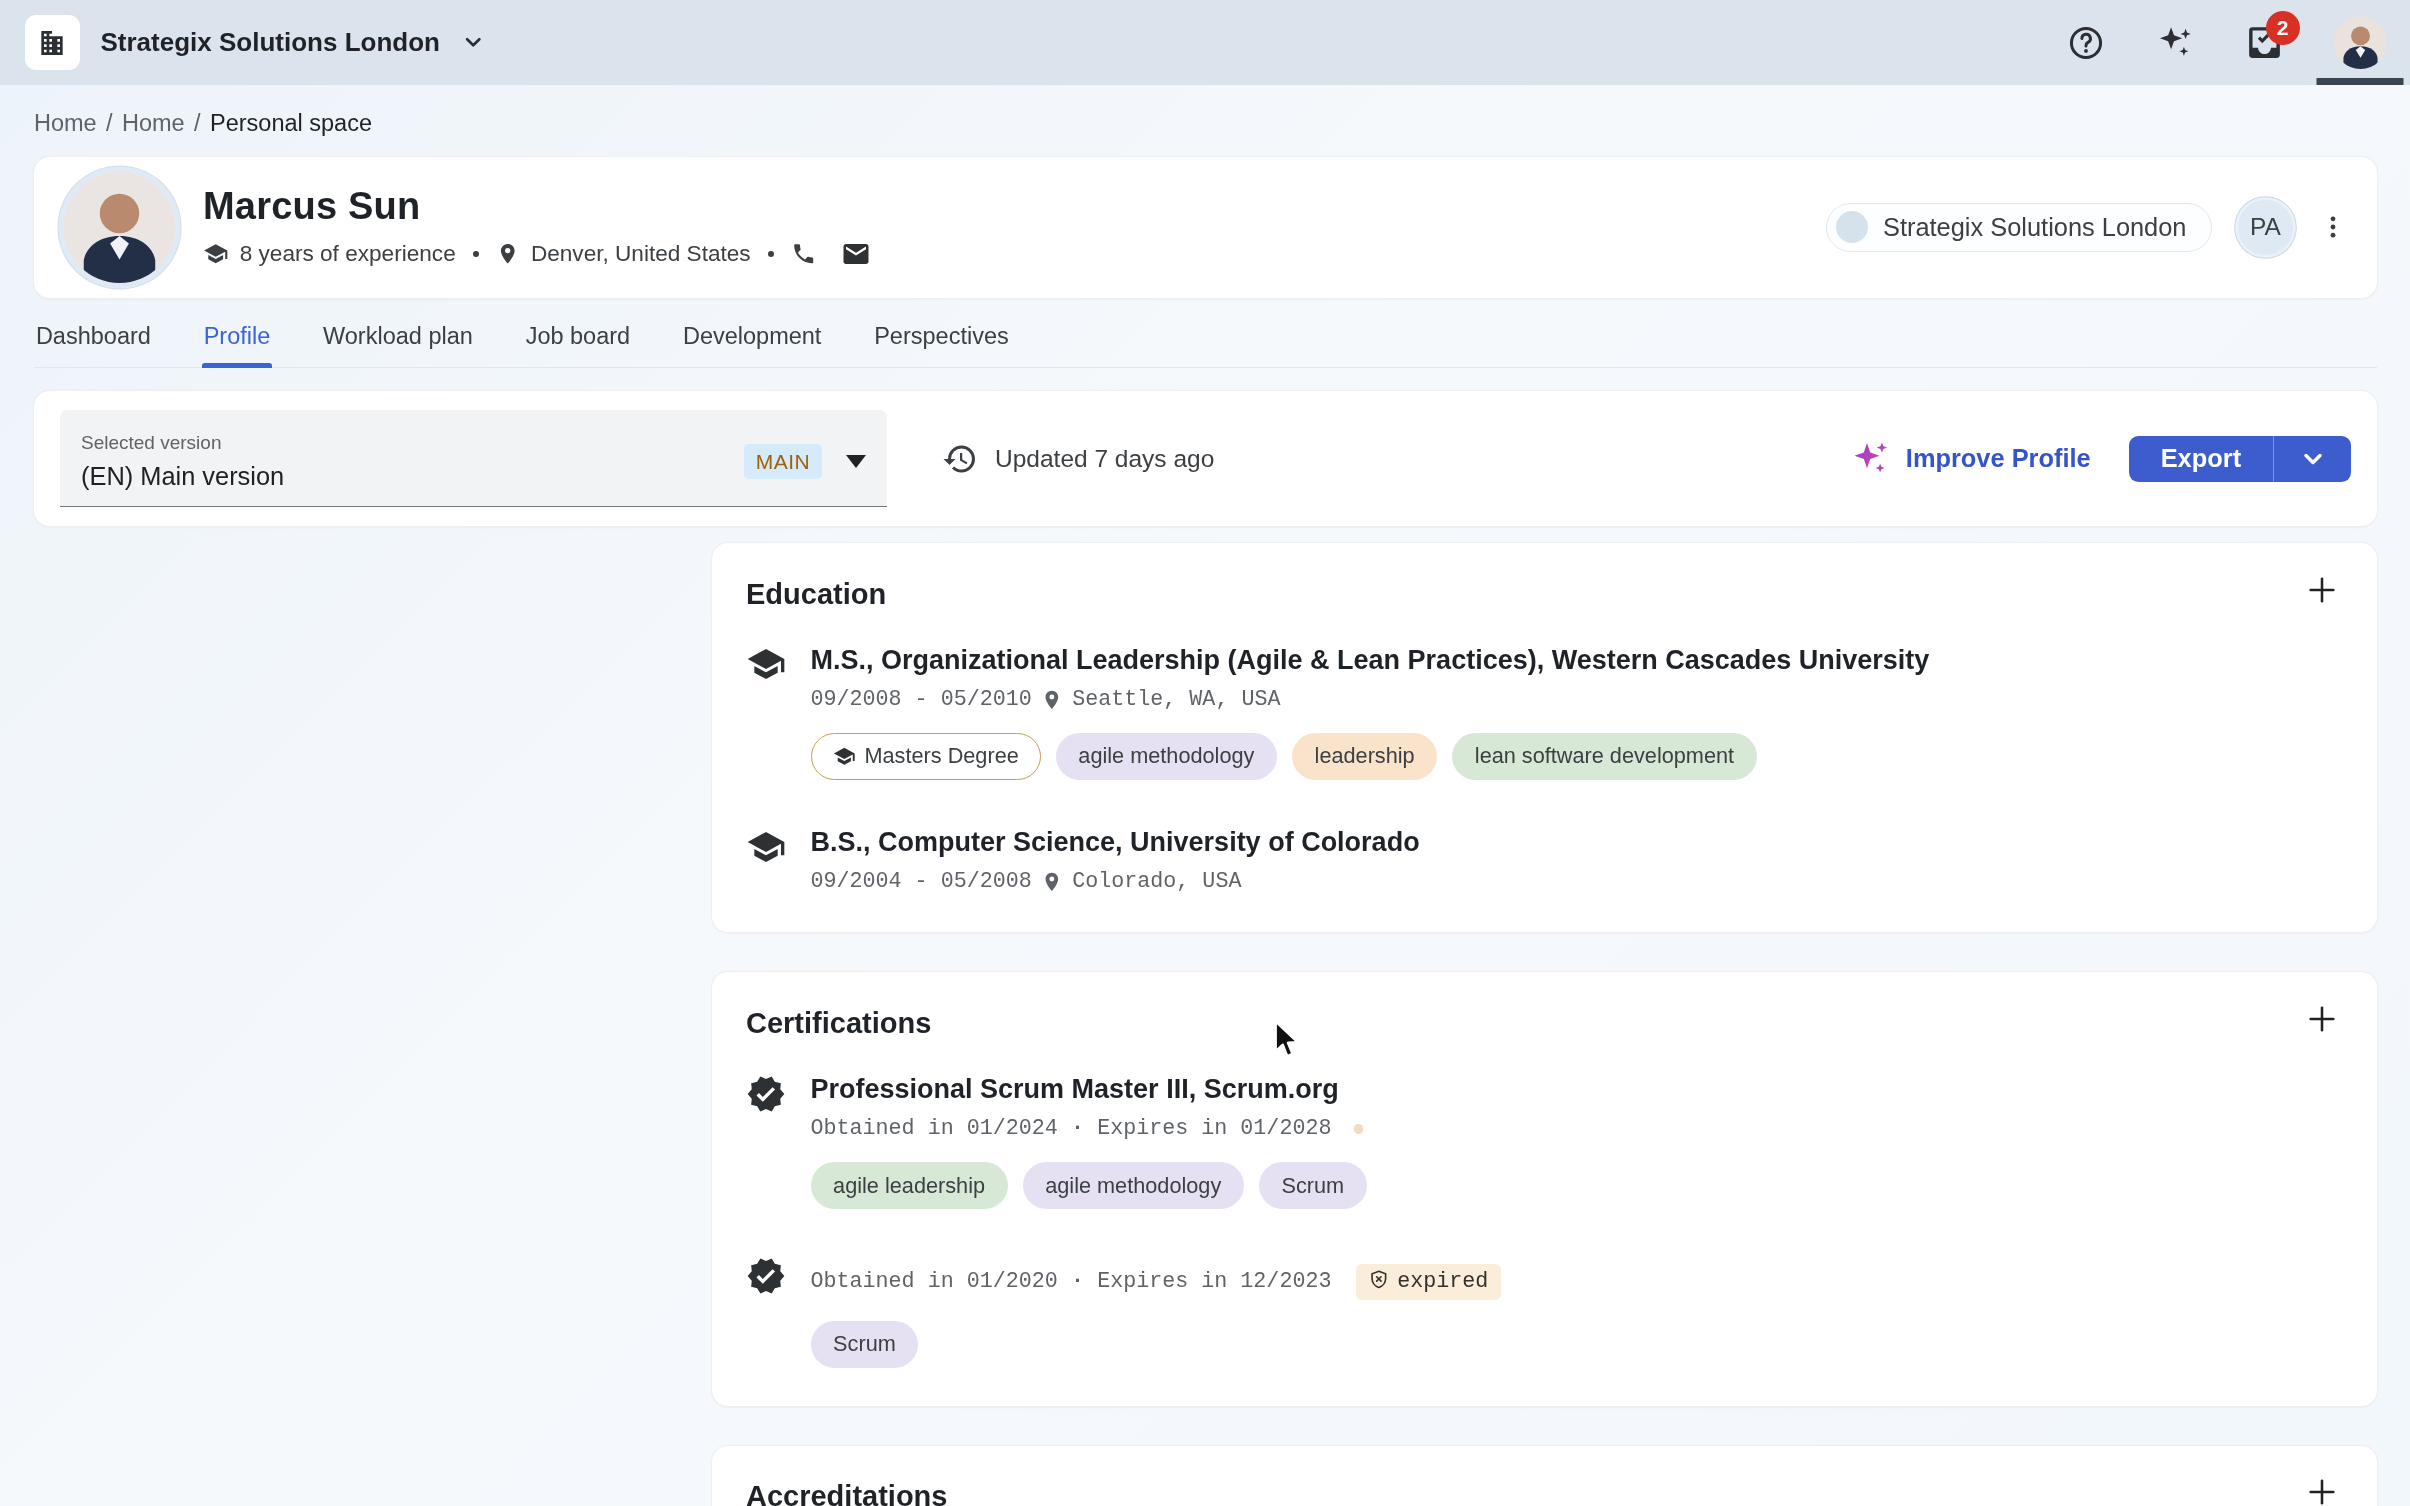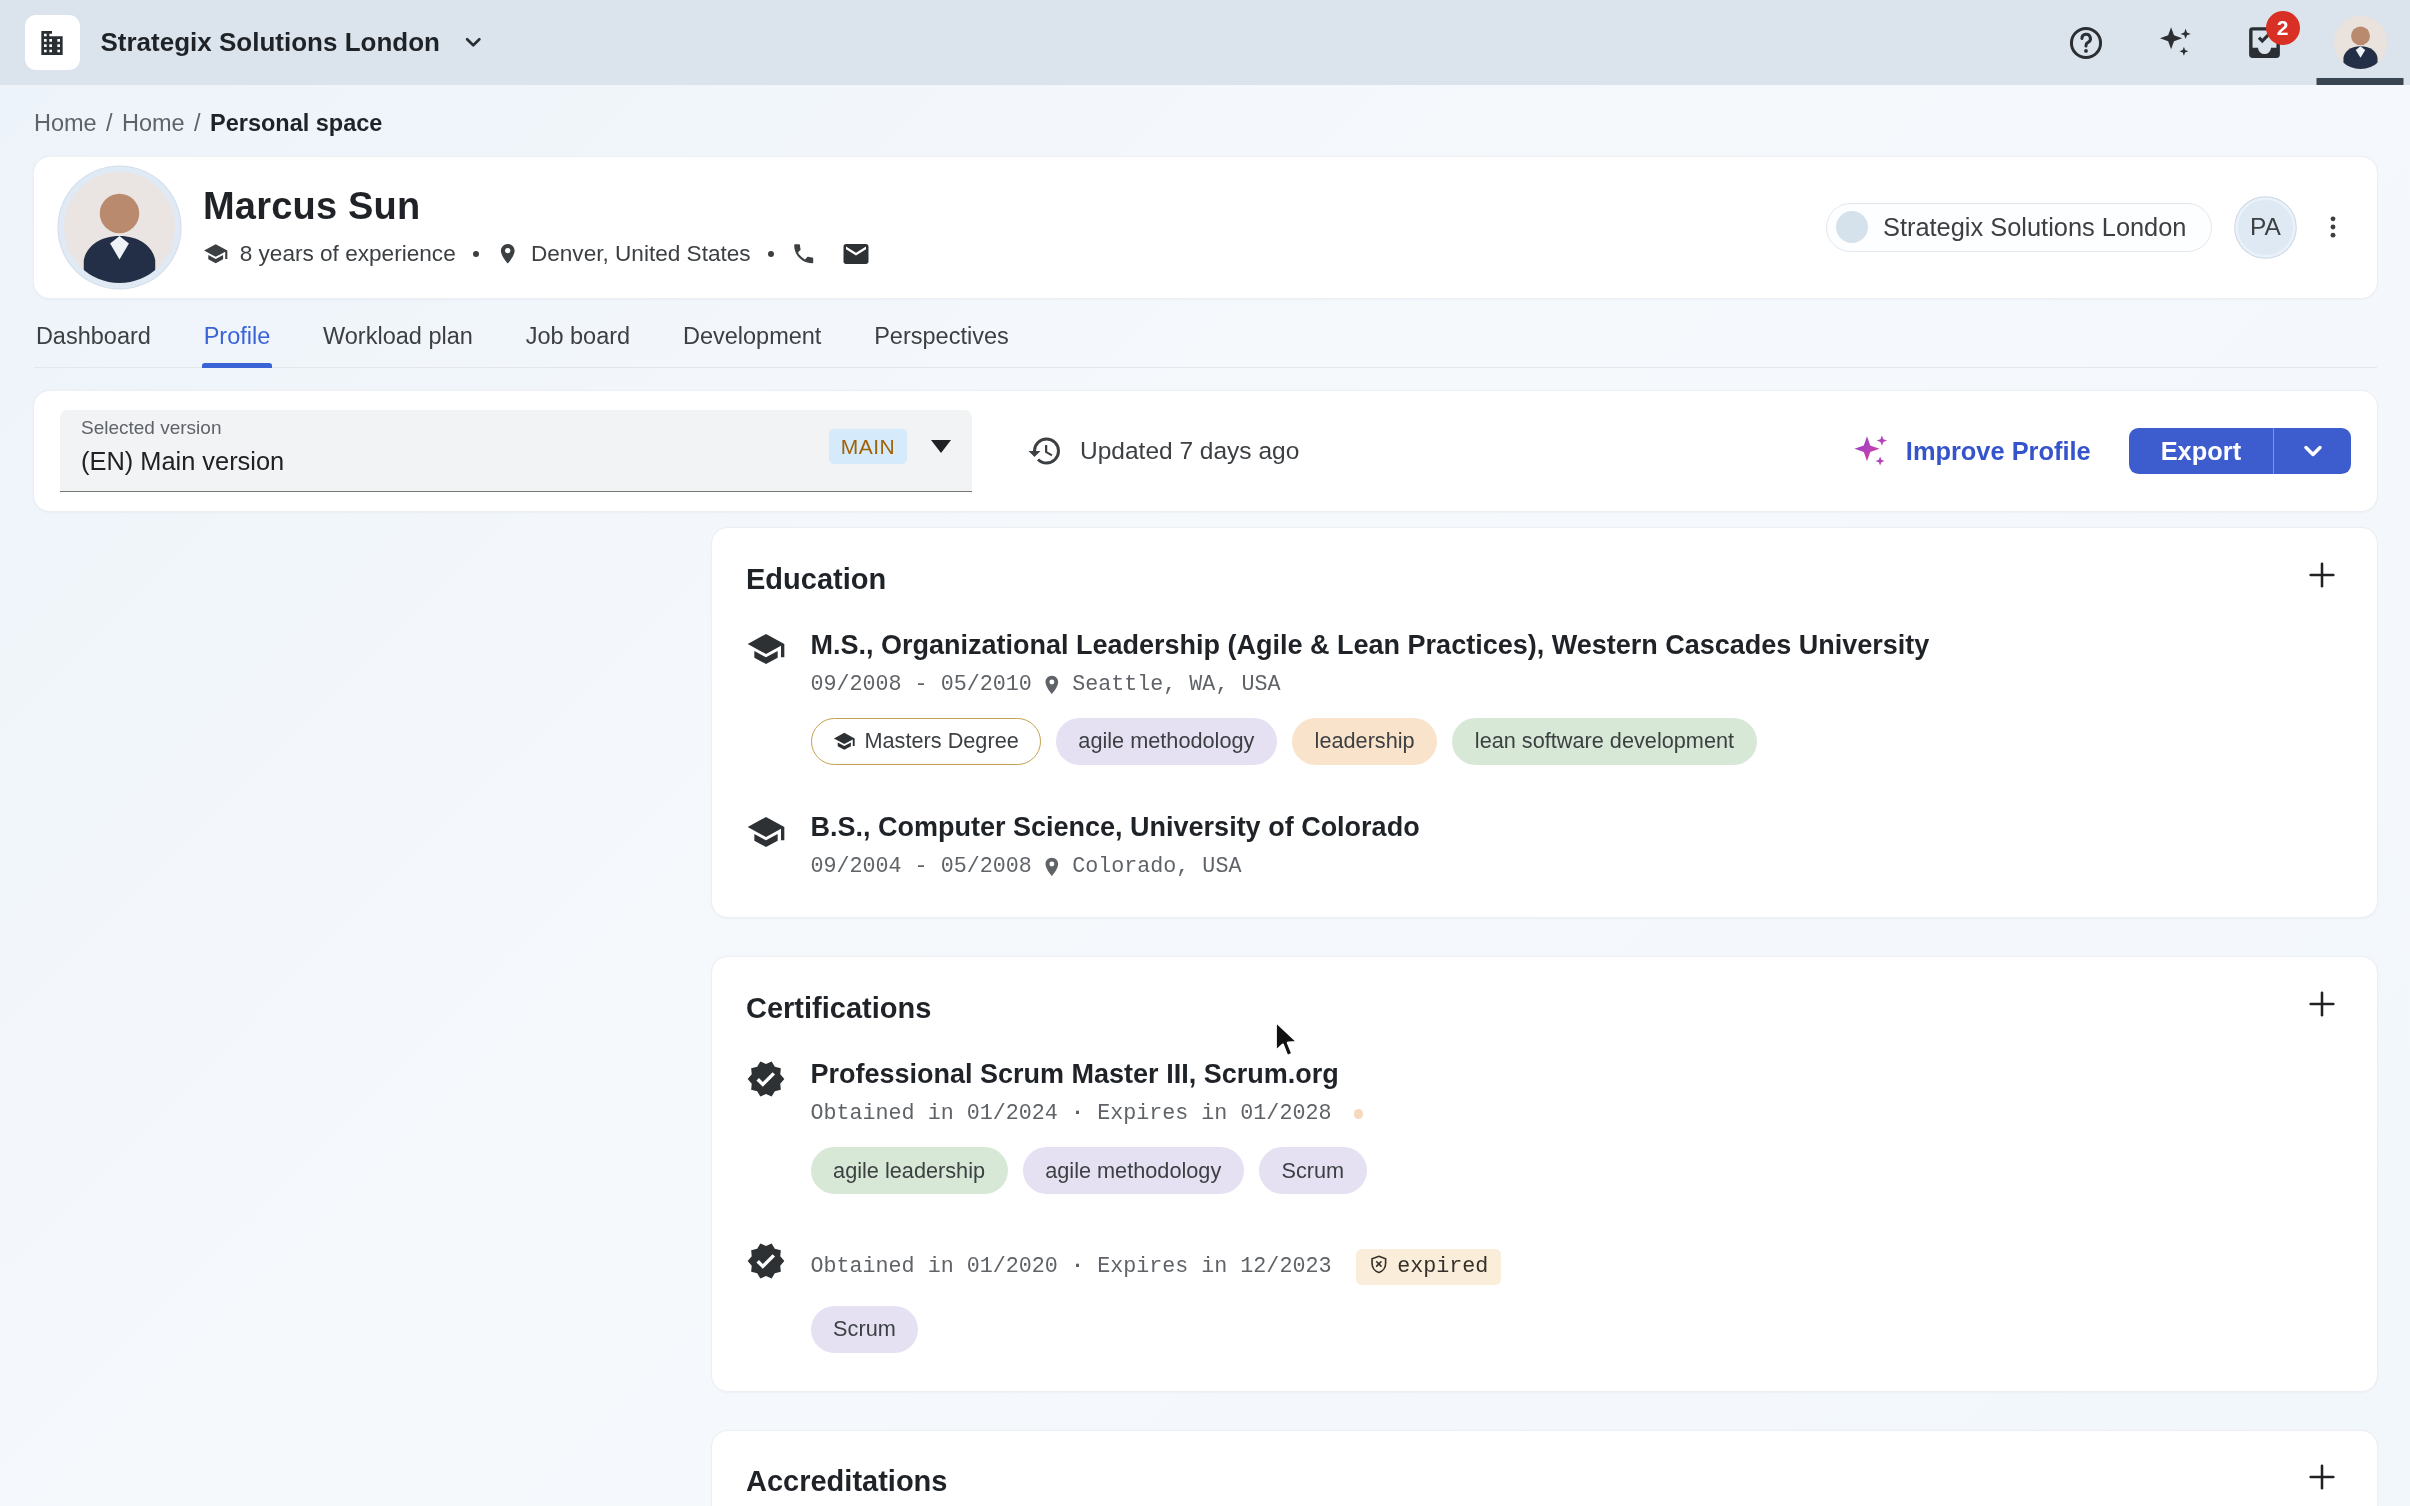--- a/index.html
+++ b/index.html
@@ -37,21 +37,21 @@
   }
   .avatar-indicator {
     position:absolute; bottom:0; left:50%; transform:translateX(-50%);
     width:87px; height:7.5px; background:#3A4552;
   }
 
   
   .breadcrumb { padding:24.5px 34px 19px; font-size:23.5px; color:#5F6368; display:flex; gap:9.4px; align-items:center; }
   .breadcrumb .crumb { cursor:pointer; }
   .breadcrumb .sep::before { content:"/"; color:#5F6368; }
-  .breadcrumb .current { color:#1F2328; font-weight:700; }
+  .breadcrumb .current { color:#1F2328; font-weight:400; }
 
   
   .card {
     background:#FFFFFF; border:0.9px solid #ECEFF3; border-radius:17px;
     box-shadow:0 0.9px 1.9px rgba(30,50,80,.04);
   }
 
   
   .profile-card { margin:0 33px; padding:15px 30px; display:flex; align-items:center; justify-content:space-between; min-height:143px; }
   .profile-left { display:flex; align-items:center; gap:28px; }
@@ -76,22 +76,22 @@
 
   
   .tabs { margin:9.4px 34px 0; display:flex; gap:49px; border-bottom:0.9px solid #E3E7EC; }
   .tab { font-size:23.5px; color:#3C4043; padding:15px 1.9px 17px; cursor:pointer; position:relative; }
   .tab.active { color:#3A63D6; font-weight:500; }
   .tab.active::after { content:""; position:absolute; left:0; right:0; bottom:-0.9px; height:4.7px; background:#3A63D6; border-radius:2.8px 2.8px 0 0; }
 
   
   .version-card { margin:22.6px 33px 0; padding:19px 26px; display:flex; align-items:center; }
   .version-select {
-    width:912px; background:#F1F3F4; border-radius:7.5px 7.5px 0 0; border-bottom:0.9px solid #747775;
-    padding:7px 21px 15px; display:flex; align-items:center; justify-content:space-between; cursor:pointer;
+    width:827px; background:#F1F3F4; border-radius:7.5px 7.5px 0 0; border-bottom:0.9px solid #747775;
+    padding:22px 21px 15px; display:flex; align-items:center; justify-content:space-between; cursor:pointer;
   }
   .vs-label { font-size:19px; color:#5F6368; }
   .vs-value { font-size:25.4px; color:#202124; margin-top:7.5px; }
   .vs-right { display:flex; align-items:center; gap:24.5px; }
   .main-badge { background:#D5EAFB; color:#a16207; font-size:21px; padding:5.6px 11.3px; border-radius:4.7px; letter-spacing:0.5px; }
   .vs-caret { width:0; height:0; border-left:10.4px solid transparent; border-right:10.4px solid transparent; border-top:13px solid #202124; }
   .updated { display:flex; align-items:center; gap:17px; margin-left:55px; font-size:24.5px; color:#3C4043; }
   .flex-spacer { flex:1; }
   .improve { display:flex; align-items:center; gap:13px; cursor:pointer; }
   .improve-label { font-size:25.4px; font-weight:600; color:#3554CB; }

